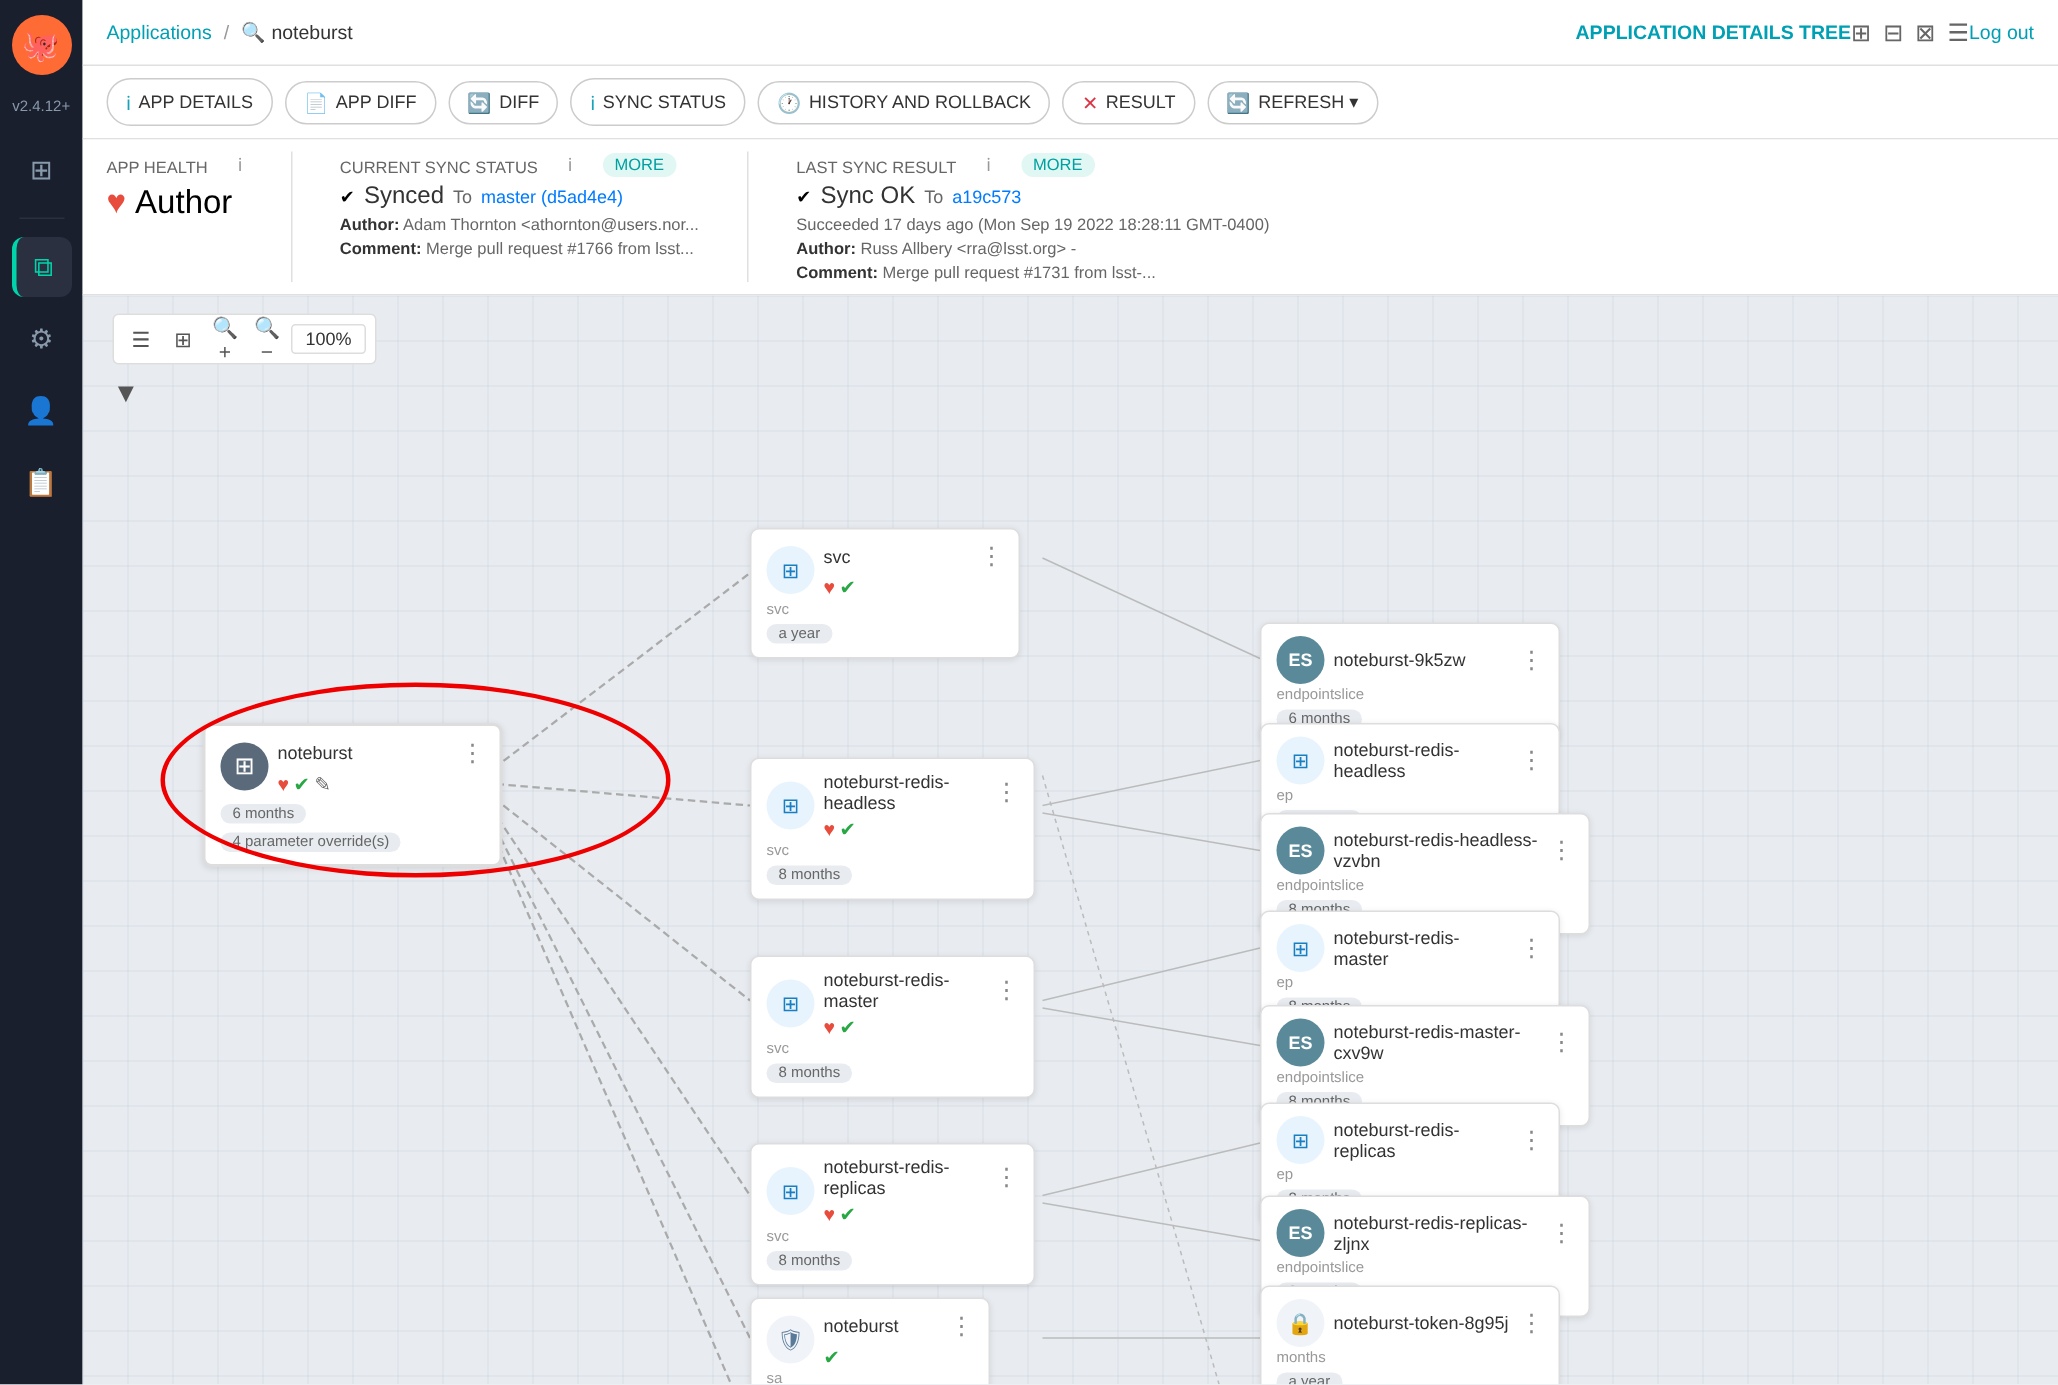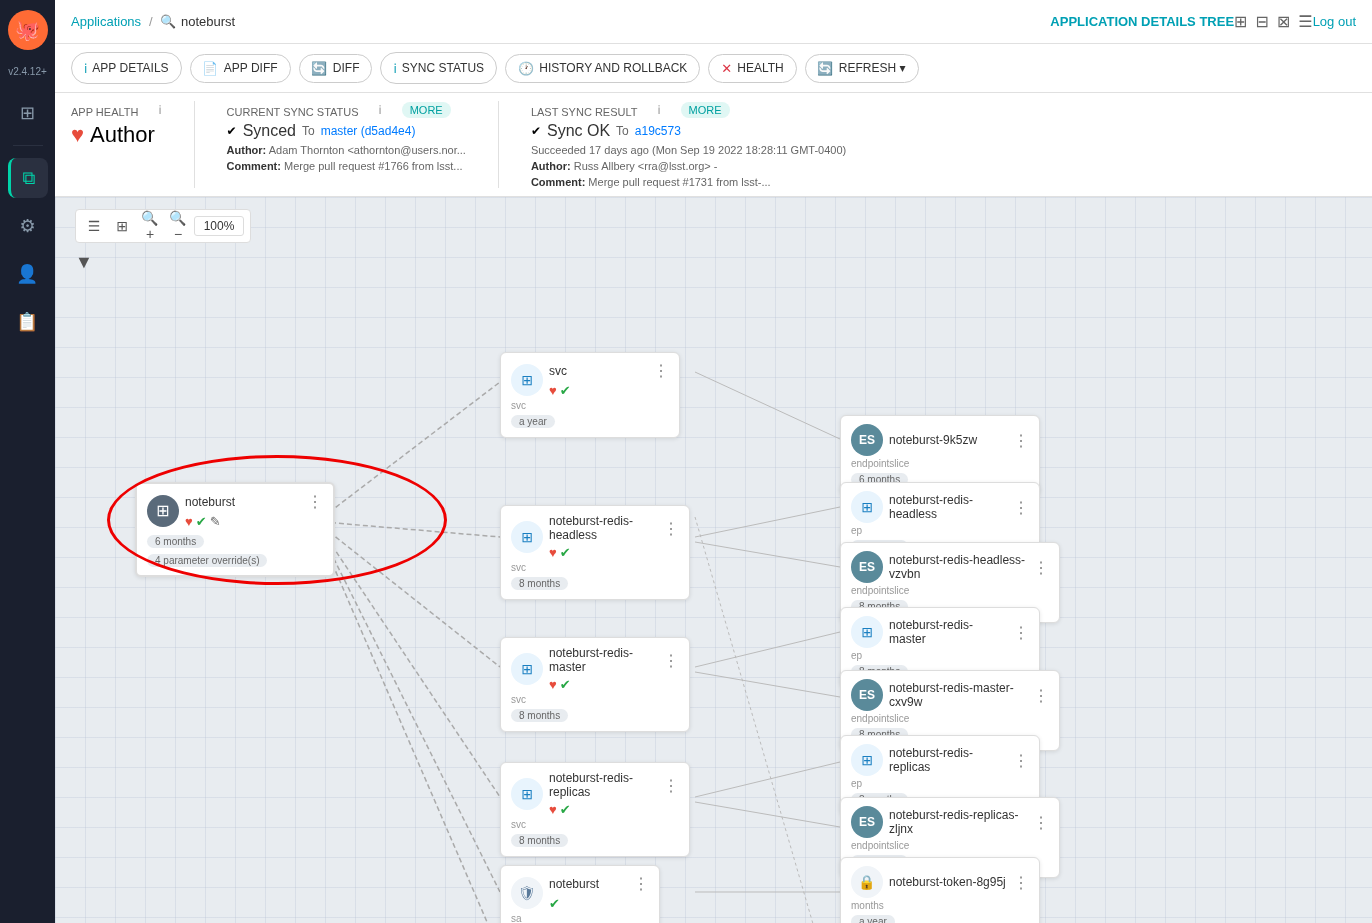--- a/index.html
+++ b/index.html
@@ -381,21 +381,21 @@
     <button class="btn">
       <span class="btn-icon info">ℹ</span>
       <span>SYNC STATUS</span>
     </button>
     <button class="btn">
       <span class="btn-icon hist">🕐</span>
       <span>HISTORY AND ROLLBACK</span>
     </button>
     <button class="btn">
       <span class="btn-icon del">✕</span>
-      <span>HEALTH</span>
+      <span>RESULT</span>
     </button>
     <button class="btn">
       <span class="btn-icon ref">🔄</span>
       <span>REFRESH ▾</span>
     </button>
   </div>
 
   <div class="statusbar">
 
     <div class="status-section">

